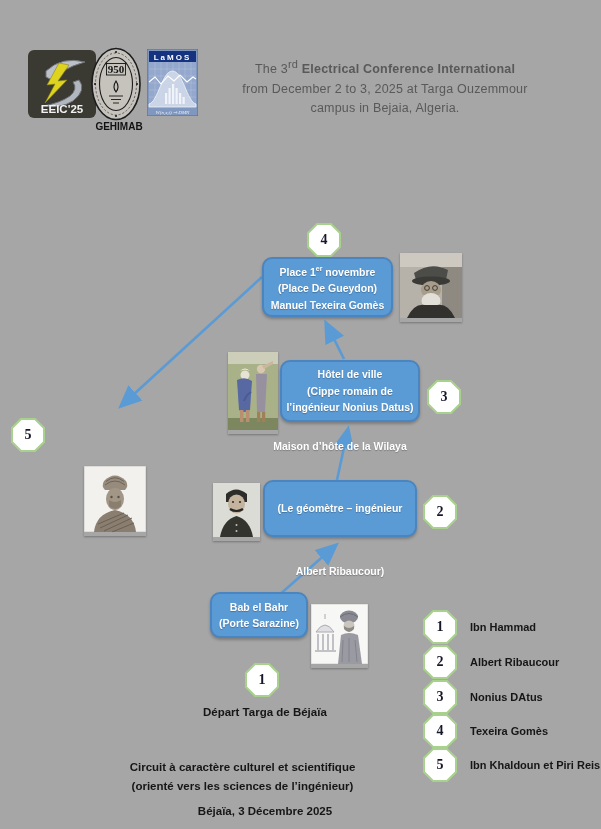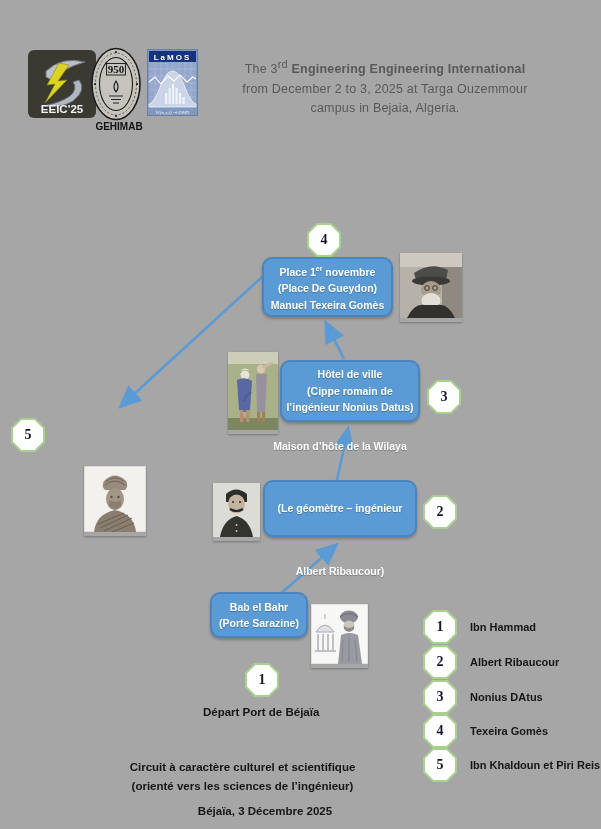--- a/index.html
+++ b/index.html
@@ -107,21 +107,21 @@
         <rect x="25" y="35" width="2.2" height="20"></rect>
           <rect x="28.5" y="39" width="2.2" height="16"></rect>
         <rect x="32" y="44" width="2.2" height="11"></rect>
           <rect x="35.5" y="48" width="2.2" height="7"></rect>
       </g>
       <text x="25.5" y="64.5" text-anchor="middle" font-size="5" font-style="italic" fill="#e8ecf4" font-family="Liberation Serif, serif">W(n,x,t) ⇒ DMN</text>
     </svg>
   </div>
 
   <div class="intro">
-    <div><span>The 3</span><sup>rd</sup> <b>Engineering Engineering International</b></div>
+    <div><span>The 3</span><sup>rd</sup> <b>Electrical Conference International</b></div>
     <div>from December 2 to 3, 2025 at Targa Ouzemmour</div>
     <div>campus in Bejaia, Algeria.</div>
   </div>
 
   <svg class="arrows" width="601" height="829" viewBox="0 0 601 829">
     <defs>
       <marker id="ah" markerWidth="10" markerHeight="9" refX="7.5" refY="4" orient="auto">
         <path d="M0,0 L9,4 L0,8 Z" fill="#5b9bd5"></path>
       </marker>
     </defs>
@@ -266,21 +266,21 @@
       </g>
     </svg>
   </div>
   <div class="octa abs" style="left:245px; top:663px;">
     <svg width="34" height="34" viewBox="0 0 34 34">
         <polygon points="10,1 24,1 33,10 33,24 24,33 10,33 1,24 1,10" fill="#ffffff" stroke="#a9d18e" stroke-width="2"></polygon>
       </svg>
     <span class="num">1</span>
   </div>
 
-  <div class="depart">Départ Port de Béjaïa</div>
+  <div class="depart">Départ Targa de Béjaïa</div>
 
   <div class="legend-row" style="top:610px;">
     <div class="octa">
       <svg width="34" height="34" viewBox="0 0 34 34">
           <polygon points="10,1 24,1 33,10 33,24 24,33 10,33 1,24 1,10" fill="#ffffff" stroke="#a9d18e" stroke-width="2"></polygon>
         </svg>
       <span class="num">1</span>
     </div>
     <span class="label">Ibn Hammad</span>
   </div>

